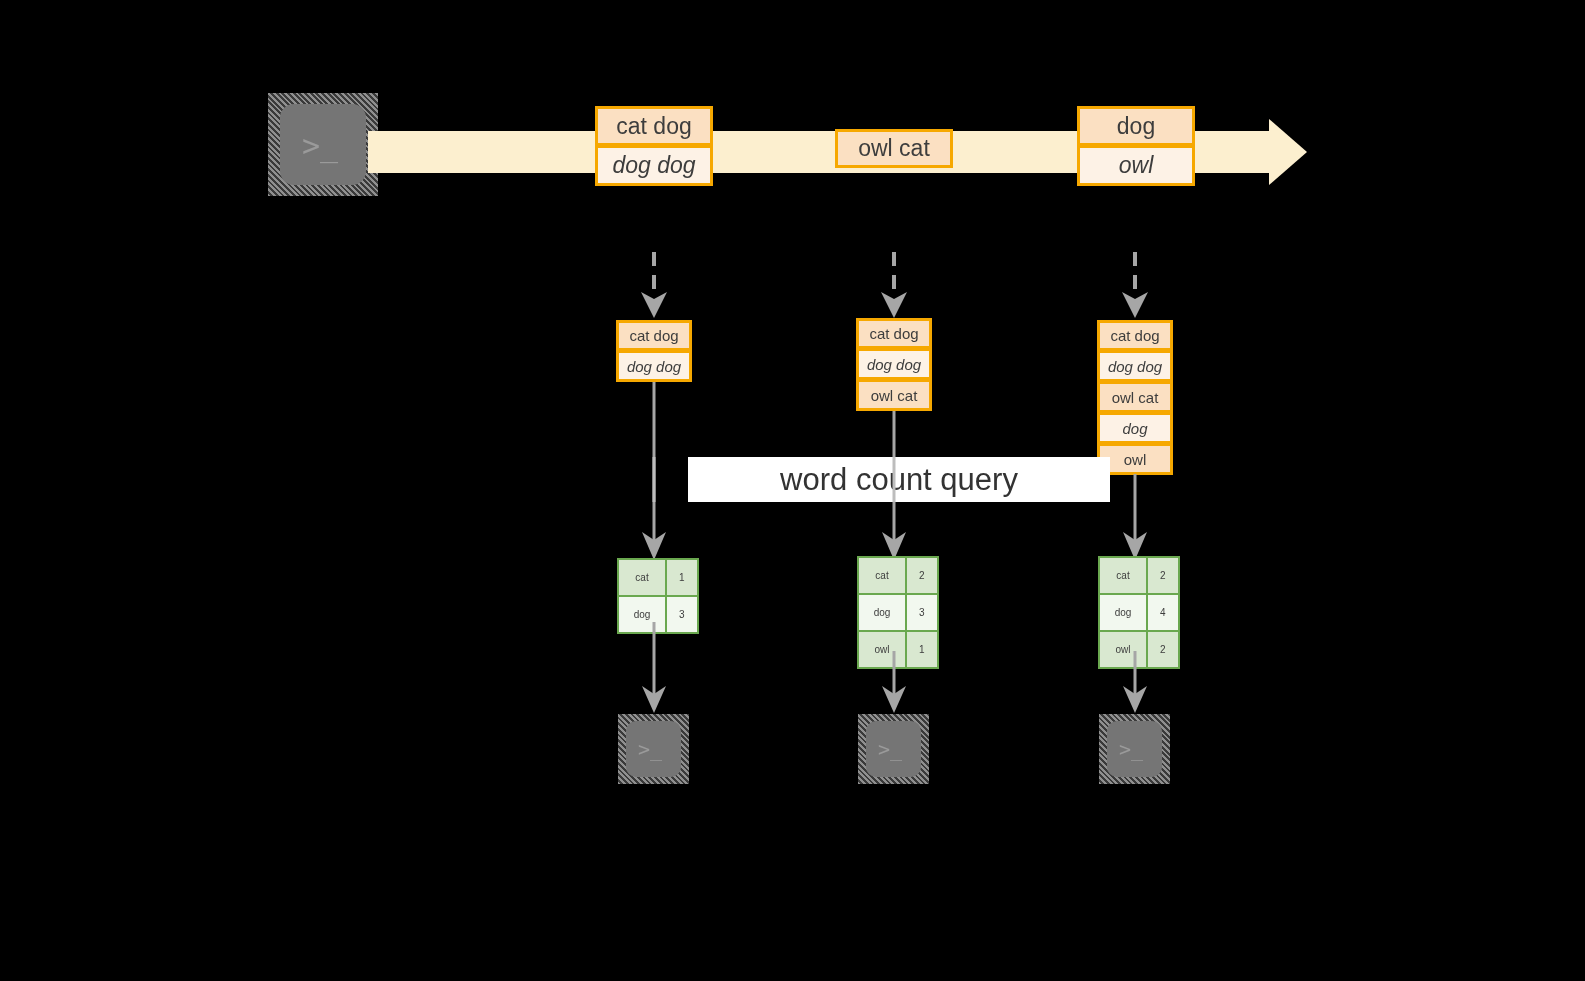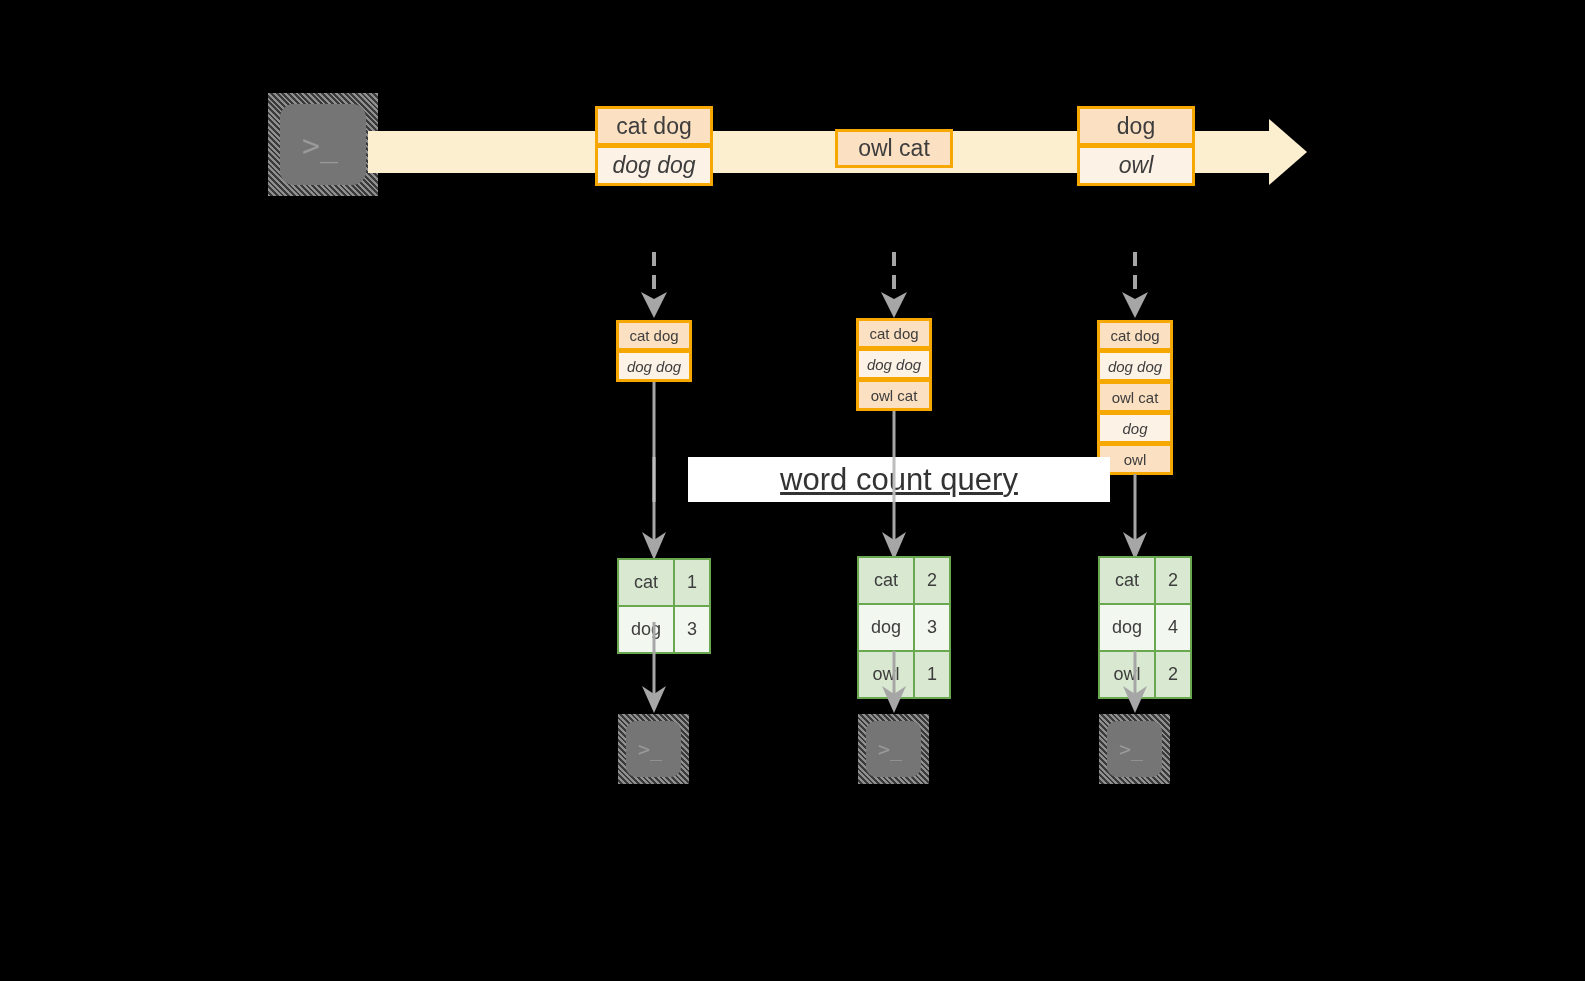--- a/index.html
+++ b/index.html
@@ -85,21 +85,21 @@
   
   .res {
     position: absolute;
     border-collapse: collapse;
     background: #eef5ea;
   }
   .res td {
     box-sizing: border-box;
     border: 2px solid #6aa84f;
     color: #3d3d3d;
-    font-size: 18px;
+    font-size: 10px;
     height: 31px;
     text-align: center;
     padding: 12px;
   }
   .res .k { width: 48px; }
   .res .v { width: 28px; }
   .res tr.tint td { background: #d9e8d0; }
   .res tr.plain td { background: #f2f8ef; }
 
   
@@ -181,21 +181,21 @@
 
   <svg class="conn" style="left:637px; top:382px; width:34px; height:180px;" viewBox="0 0 34 180">
     <line x1="17" y1="0" x2="17" y2="158" stroke="#a6a6a6" stroke-width="3"></line>
     <path d="M5 150 L17 178 L29 150 L17 158 Z" fill="#a6a6a6"></path>
   </svg>
   <svg class="conn" style="left:877px; top:411px; width:34px; height:151px;" viewBox="0 0 34 151">
     <line x1="17" y1="0" x2="17" y2="129" stroke="#a6a6a6" stroke-width="3"></line>
     <path d="M5 121 L17 149 L29 121 L17 129 Z" fill="#a6a6a6"></path>
   </svg>
 
-  <div class="banner" style="left:688px; top:457px; width:422px; height:45px;text-decoration:underline;">
+  <div class="banner" style="left:688px; top:457px; width:422px; height:45px;">
     <span>word count query</span>
   </div>
 
   <svg class="conn" style="left:637px; top:457px; width:34px; height:45px;" viewBox="0 0 34 45">
     <line x1="17" y1="0" x2="17" y2="45" stroke="#bdbdbd" stroke-width="3"></line>
   </svg>
   <svg class="conn" style="left:877px; top:457px; width:34px; height:45px;" viewBox="0 0 34 45">
     <line x1="17" y1="0" x2="17" y2="45" stroke="#bdbdbd" stroke-width="3"></line>
   </svg>
 

